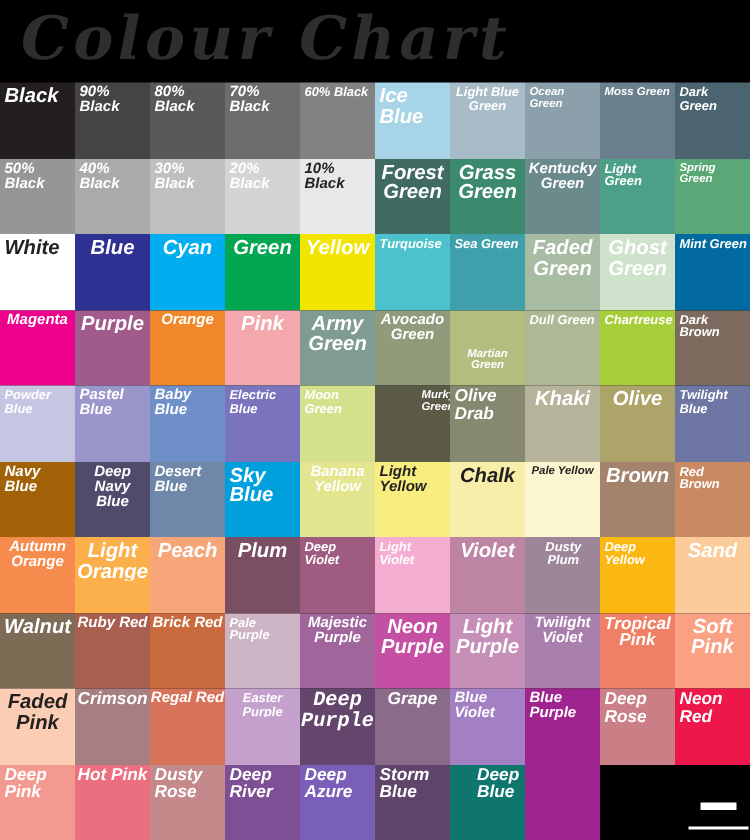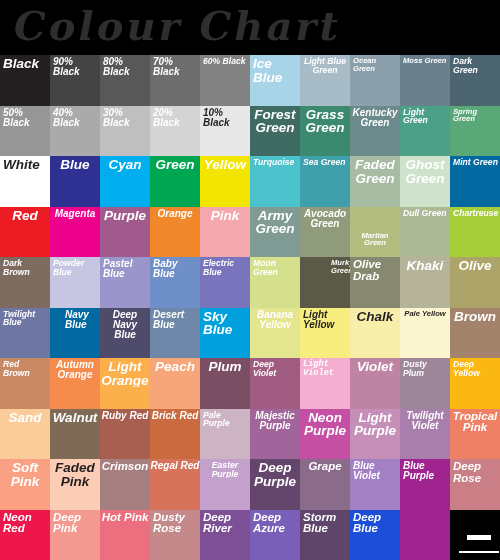--- a/index.html
+++ b/index.html
@@ -185,23 +185,20 @@
         <span class="swatch-label f13 ctr" style="color: rgb(255, 255, 255);">Faded
 Green</span>
       </div>
       <div class="swatch" style="background: rgb(207, 227, 204);">
         <span class="swatch-label f13 ctr" style="color: rgb(255, 255, 255);">Ghost
 Green</span>
       </div>
       <div class="swatch" style="background: #0369a1;">
         <span class="swatch-label f9 lft" style="color: rgb(255, 255, 255);">Mint Green</span>
       </div>
-      <div class="swatch" style="background: rgb(237, 28, 36);">
-        <span class="swatch-label f13 ctr" style="color: rgb(255, 255, 255);">Red</span>
-      </div>
       <div class="swatch" style="background: rgb(236, 0, 140);">
         <span class="swatch-label f10 ctr" style="color: rgb(255, 255, 255);">Magenta</span>
       </div>
       <div class="swatch" style="background: rgb(160, 90, 140);">
         <span class="swatch-label f13 ctr" style="color: rgb(255, 255, 255);">Purple</span>
       </div>
       <div class="swatch" style="background: rgb(240, 136, 43);">
         <span class="swatch-label f10 ctr" style="color: rgb(255, 255, 255);">Orange</span>
       </div>
       <div class="swatch" style="background: rgb(244, 167, 173);">
@@ -250,21 +247,21 @@
       </div>
       <div class="swatch" style="background: rgb(181, 180, 155);">
         <span class="swatch-label f13 ctr" style="color: rgb(255, 255, 255);">Khaki</span>
       </div>
       <div class="swatch" style="background: rgb(173, 164, 105);">
         <span class="swatch-label f13 ctr" style="color: rgb(255, 255, 255);">Olive</span>
       </div>
       <div class="swatch" style="background: rgb(110, 118, 163);">
         <span class="swatch-label f9 lft" style="color: rgb(255, 255, 255);">Twilight Blue</span>
       </div>
-      <div class="swatch" style="background: #0369a1; padding-left: 12px;">
+      <div class="swatch" style="background: #a16207;">
         <span class="swatch-label f10 lft" style="color: rgb(255, 255, 255);">Navy Blue</span>
       </div>
       <div class="swatch" style="background: rgb(79, 76, 107);">
         <span class="swatch-label f10 ctr" style="color: rgb(255, 255, 255);">Deep Navy
 Blue</span>
       </div>
       <div class="swatch" style="background: rgb(111, 135, 168);">
         <span class="swatch-label f10 lft" style="color: rgb(255, 255, 255);">Desert Blue</span>
       </div>
       <div class="swatch" style="background: rgb(0, 160, 221);">
@@ -299,28 +296,28 @@
       </div>
       <div class="swatch" style="background: rgb(246, 166, 120);">
         <span class="swatch-label f13 ctr" style="color: rgb(255, 255, 255);">Peach</span>
       </div>
       <div class="swatch" style="background: rgb(122, 79, 99);">
         <span class="swatch-label f13 ctr" style="color: rgb(255, 255, 255);">Plum</span>
       </div>
       <div class="swatch" style="background: rgb(160, 91, 128);">
         <span class="swatch-label f9 lft" style="color: rgb(255, 255, 255);">Deep Violet</span>
       </div>
-      <div class="swatch" style="background: rgb(244, 174, 209); font-family: Liberation Mono, monospace;">
+      <div class="swatch" style="background: rgb(244, 174, 209);">
         <span class="swatch-label f9 lft" style="color: rgb(255, 255, 255);">Light Violet</span>
       </div>
       <div class="swatch" style="background: rgb(189, 133, 163);">
         <span class="swatch-label f13 ctr" style="color: rgb(255, 255, 255);">Violet</span>
       </div>
       <div class="swatch" style="background: rgb(158, 134, 153);">
-        <span class="swatch-label f9 lft" style="color: rgb(255, 255, 255);">Dusty Plum</span>
+        <span class="swatch-label f9 lft" style="color: rgb(255, 255, 255); text-align: center;">Dusty Plum</span>
       </div>
       <div class="swatch" style="background: rgb(251, 184, 19);">
         <span class="swatch-label f9 lft" style="color: rgb(255, 255, 255);">Deep Yellow</span>
       </div>
       <div class="swatch" style="background: rgb(251, 204, 154);">
         <span class="swatch-label f13 ctr" style="color: rgb(255, 255, 255);">Sand</span>
       </div>
       <div class="swatch" style="background: rgb(125, 107, 86);">
         <span class="swatch-label f13 ctr" style="color: rgb(255, 255, 255);">Walnut</span>
       </div>
@@ -365,21 +362,21 @@
         <span class="swatch-label f11 ctr" style="color: rgb(255, 255, 255);">Crimson</span>
       </div>
       <div class="swatch" style="background: rgb(214, 115, 90);">
         <span class="swatch-label f10 ctr" style="color: rgb(255, 255, 255);">Regal Red</span>
       </div>
       <div class="swatch" style="background: rgb(196, 160, 205);">
         <span class="swatch-label f9 ctr" style="color: rgb(255, 255, 255);">Easter
 Purple</span>
       </div>
       <div class="swatch" style="background: rgb(100, 69, 107);">
-        <span class="swatch-label f13 ctr" style="color: rgb(255, 255, 255);">Deep
+        <span class="swatch-label f13 ctr" style="color: rgb(255, 255, 255); font-family: Liberation Mono, monospace;">Deep
 Purple</span>
       </div>
       <div class="swatch" style="background: rgb(138, 107, 138);">
         <span class="swatch-label f11 ctr" style="color: rgb(255, 255, 255);">Grape</span>
       </div>
       <div class="swatch" style="background: rgb(163, 127, 196);">
         <span class="swatch-label f10 lft" style="color: rgb(255, 255, 255);">Blue Violet</span>
       </div>
       <div class="swatch" style="background: rgb(160, 36, 143);">
         <span class="swatch-label f10 lft" style="color: rgb(255, 255, 255);">Blue Purple</span>
@@ -401,21 +398,21 @@
       </div>
       <div class="swatch" style="background: rgb(125, 79, 149);">
         <span class="swatch-label f11 lft" style="color: rgb(255, 255, 255);">Deep River</span>
       </div>
       <div class="swatch" style="background: rgb(122, 95, 184);">
         <span class="swatch-label f11 lft" style="color: rgb(255, 255, 255);">Deep Azure</span>
       </div>
       <div class="swatch" style="background: rgb(96, 69, 107);">
         <span class="swatch-label f11 lft" style="color: rgb(255, 255, 255);">Storm Blue</span>
       </div>
-      <div class="swatch" style="background: #1d4ed8;">
+      <div class="swatch" style="background: #0f766e; padding-left: 15px;">
         <span class="swatch-label f11 lft" style="color: rgb(255, 255, 255);">Deep Blue</span>
       </div>
       <div class="swatch" style="background: rgb(160, 36, 143);">
         <span class="swatch-label f11 lft" style="color: rgb(255, 255, 255);"></span>
       </div>
     </div>
 
   <div id="black-box">
     <div id="black-box-mark"></div>
     <div id="black-box-underline"></div>

